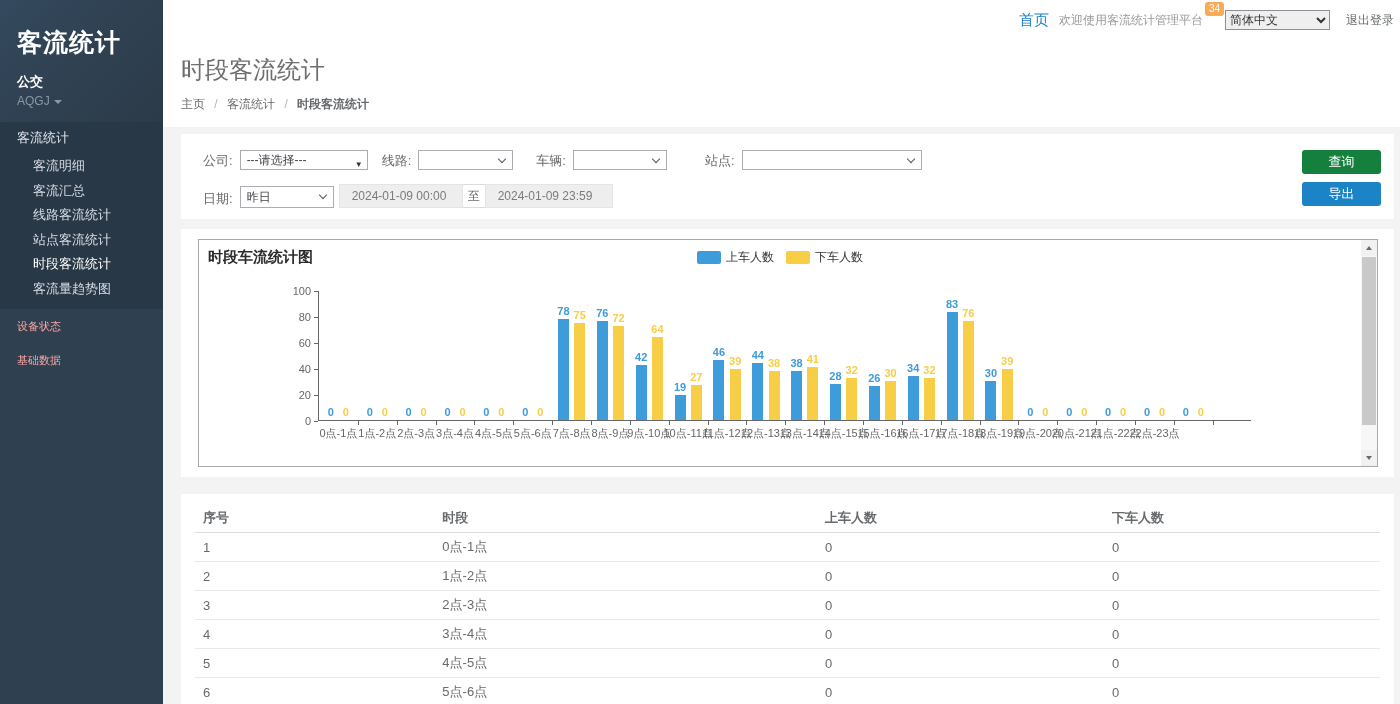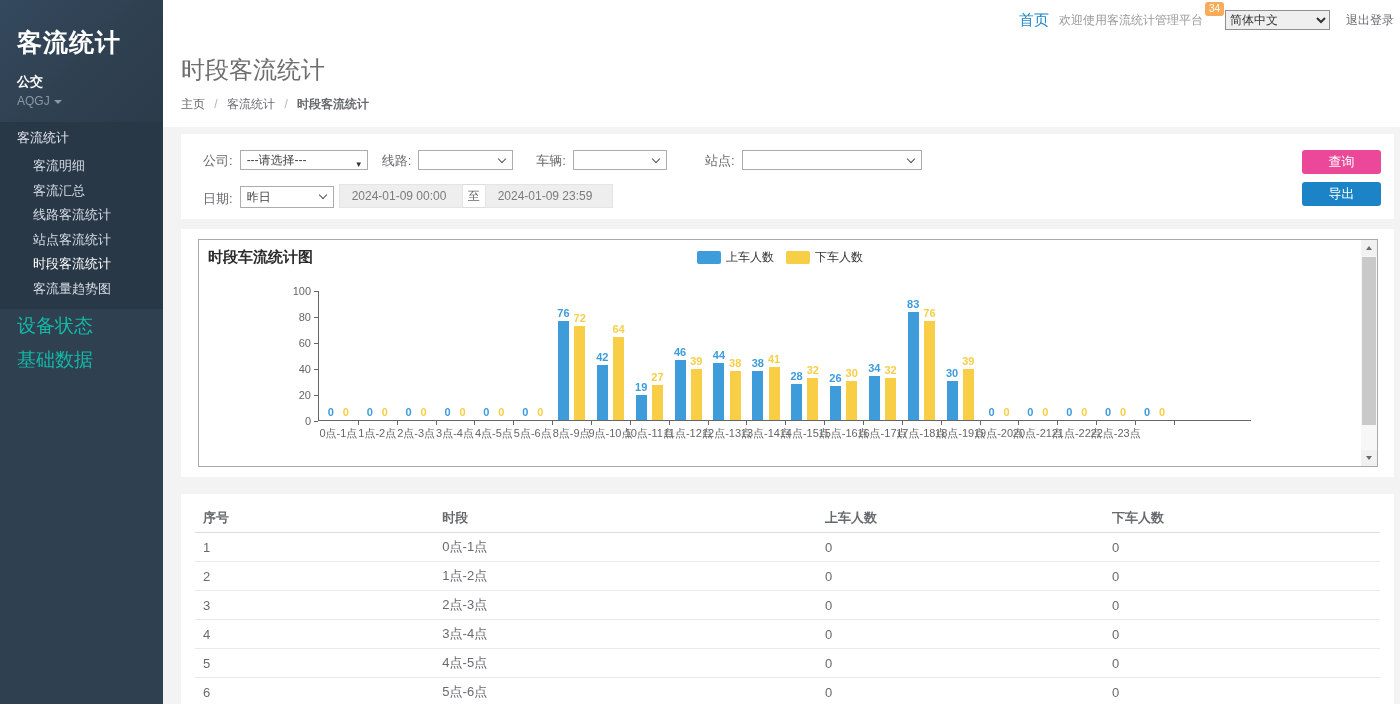--- a/index.html
+++ b/index.html
@@ -12,21 +12,21 @@
     background:linear-gradient(135deg,#34495e 0%,#2f4050 55%,#2b3b4a 100%); }
   .brand { color:#fff; font-size:25px; font-weight:bold; letter-spacing:1px; }
   .org { color:#fff; font-size:13px; font-weight:bold; margin-top:14px; }
   .user-row { color:#8b98a5; font-size:12px; margin-top:3px; cursor:pointer; }
   .caret-down { display:inline-block; width:0; height:0; border-left:4px solid transparent;
     border-right:4px solid transparent; border-top:4px solid #8b98a5; margin-left:4px; vertical-align:middle; }
   .nav-section { background:#293846; padding-bottom:8px; }
   .nav-parent { height:32px; line-height:32px; padding-left:17px; color:#dfe4ed; font-size:13px; cursor:pointer; }
   .nav-sub-item { height:24.5px; line-height:24.5px; padding-left:33px; color:#d8dee7; font-size:13px; cursor:pointer; }
   .nav-sub-item.active { color:#ffffff; }
-  .nav-item { height:34px; line-height:34px; padding-left:17px; color:#14b8a6; font-size:19px; cursor:pointer; }
+  .nav-item { height:34px; line-height:34px; padding-left:17px; color:#fca5a5; font-size:11px; cursor:pointer; }
 
   
   #main { margin-left:163px; }
   #topbar { height:40px; background:#fff; display:flex; align-items:center; justify-content:flex-end; padding-right:6px; }
   .home-link { color:#1c84c6; font-size:15px; margin-right:10px; cursor:pointer; }
   .welcome { color:#999; font-size:12px; margin-right:22px; }
   .lang-wrap { position:relative; margin-right:10px; }
   .lang-badge { position:absolute; left:-20px; top:-8px; background:#f8ac59; color:#fff; font-size:10px;
     line-height:12px; padding:1px 4px; border-radius:3px; }
   .lang-select { width:105px; height:20px; font-size:12px; color:#333; border:1px solid #8d9097;
@@ -58,21 +58,21 @@
   .chev { position:absolute; right:7px; top:5px; width:6px; height:6px;
     border-right:1.5px solid #555; border-bottom:1.5px solid #555; transform:rotate(45deg); }
   .date-input { background:#eeeeee; border:1px solid #e4e4e4; height:24px; line-height:22px;
     font-size:12px; color:#7b7b7b; padding:0 12px; }
   .date-from { width:124px; }
   .date-to { width:128px; }
   .to-sep { background:#fff; border:1px solid #dcdcdc; border-left:none; border-right:none;
     height:24px; line-height:22px; font-size:12px; color:#676a6c; padding:0 5px; }
   .btn { position:absolute; right:13px; width:79px; height:24px; border:none; border-radius:3px;
     color:#fff; font-size:13px; cursor:pointer; font-family:"Liberation Sans","DejaVu Sans",sans-serif; }
-  .btn-query { top:16px; background:#ec4899; }
+  .btn-query { top:16px; background:#15803d; }
   .btn-export { top:48px; background:#1c84c6; }
 
   
   .chart-panel { margin-top:10px; background:#fff; padding:10px 16px 10px 17px; height:248px; }
   .chart-box { position:relative; height:228px; border:1px solid #a9a9a9; background:#fff; overflow:hidden; }
   .chart-title { position:absolute; left:9px; top:8px; font-size:15px; font-weight:bold; color:#2b2b2b; }
   .legend { position:absolute; top:9px; left:50%; transform:translateX(-50%); display:flex; align-items:center; }
   .legend-item { display:flex; align-items:center; margin:0 6px; }
   .legend-swatch { width:24px; height:13px; border-radius:2px; margin-right:5px; }
   .legend-label { font-size:12px; color:#333; }
@@ -288,20 +288,31 @@
                   <div class="bar" style="height: 0px; background: rgb(61, 156, 217);"></div>
                 </div>
                 <div class="bar-wrap">
                   <div class="bar-label" style="color: rgb(247, 206, 70);">0</div>
                   <div class="bar" style="height: 0px; background: rgb(247, 206, 70);"></div>
                 </div>
                 <div class="cat-label">5点-6点</div>
               </div>
               <div class="cat">
                 <div class="bar-wrap">
+                  <div class="bar-label" style="color: rgb(61, 156, 217);">78</div>
+                  <div class="bar" style="height: 101.4px; background: rgb(61, 156, 217);"></div>
+                </div>
+                <div class="bar-wrap">
+                  <div class="bar-label" style="color: rgb(247, 206, 70);">75</div>
+                  <div class="bar" style="height: 97.5px; background: rgb(247, 206, 70);"></div>
+                </div>
+                <div class="cat-label">7点-8点</div>
+              </div>
+              <div class="cat">
+                <div class="bar-wrap">
                   <div class="bar-label" style="color: rgb(61, 156, 217);">76</div>
                   <div class="bar" style="height: 98.8px; background: rgb(61, 156, 217);"></div>
                 </div>
                 <div class="bar-wrap">
                   <div class="bar-label" style="color: rgb(247, 206, 70);">72</div>
                   <div class="bar" style="height: 93.6px; background: rgb(247, 206, 70);"></div>
                 </div>
                 <div class="cat-label">8点-9点</div>
               </div>
               <div class="cat">

